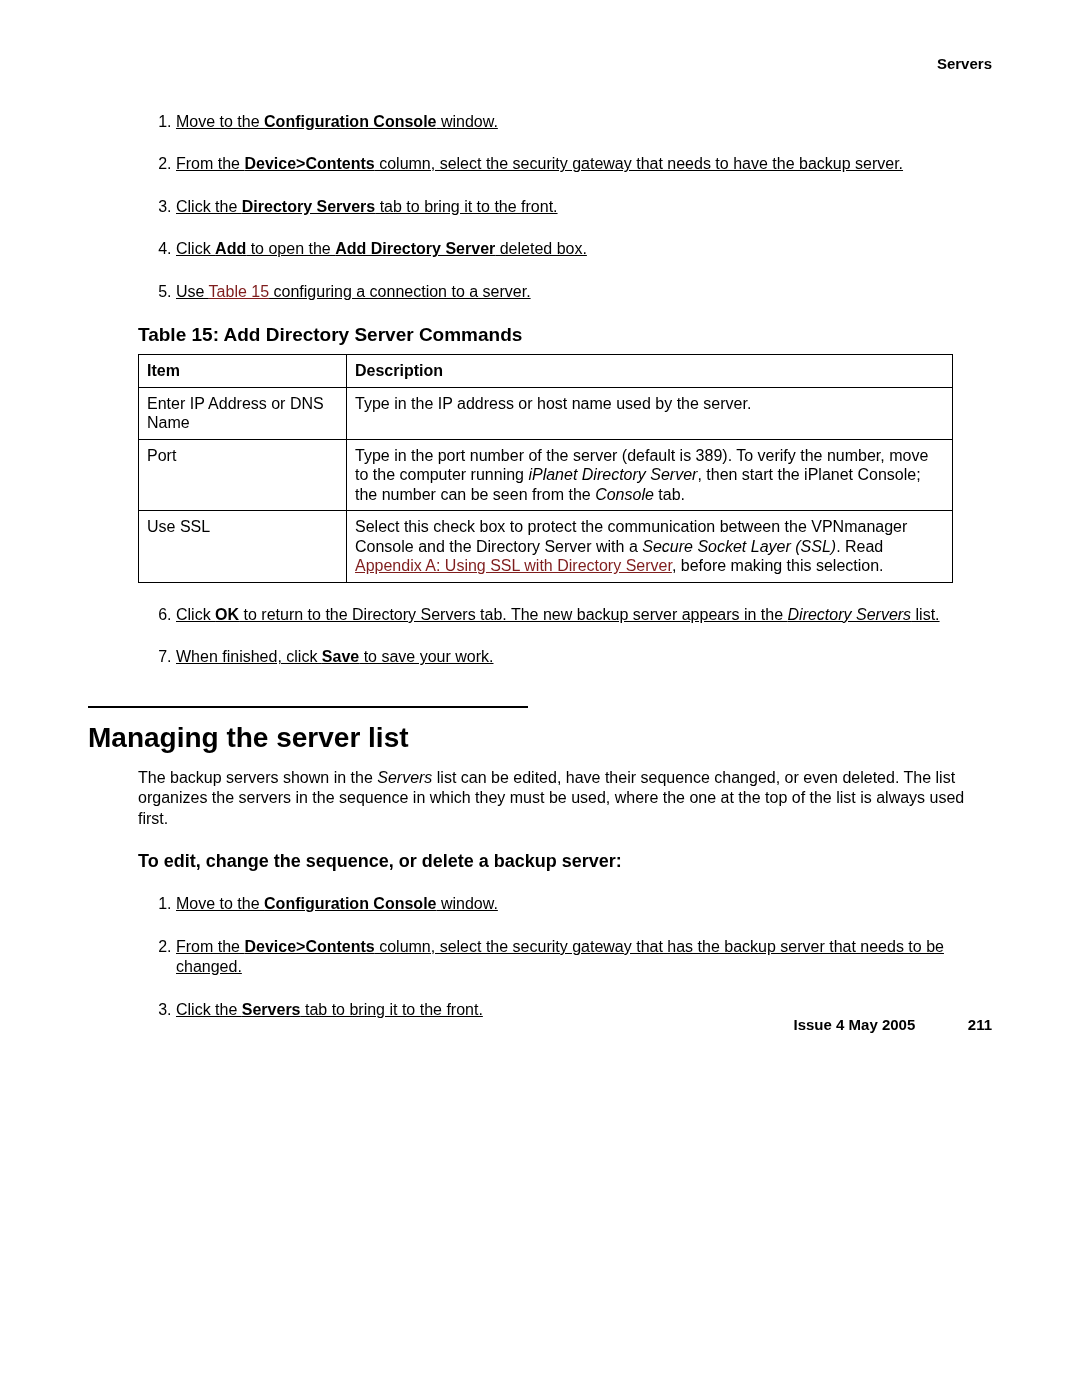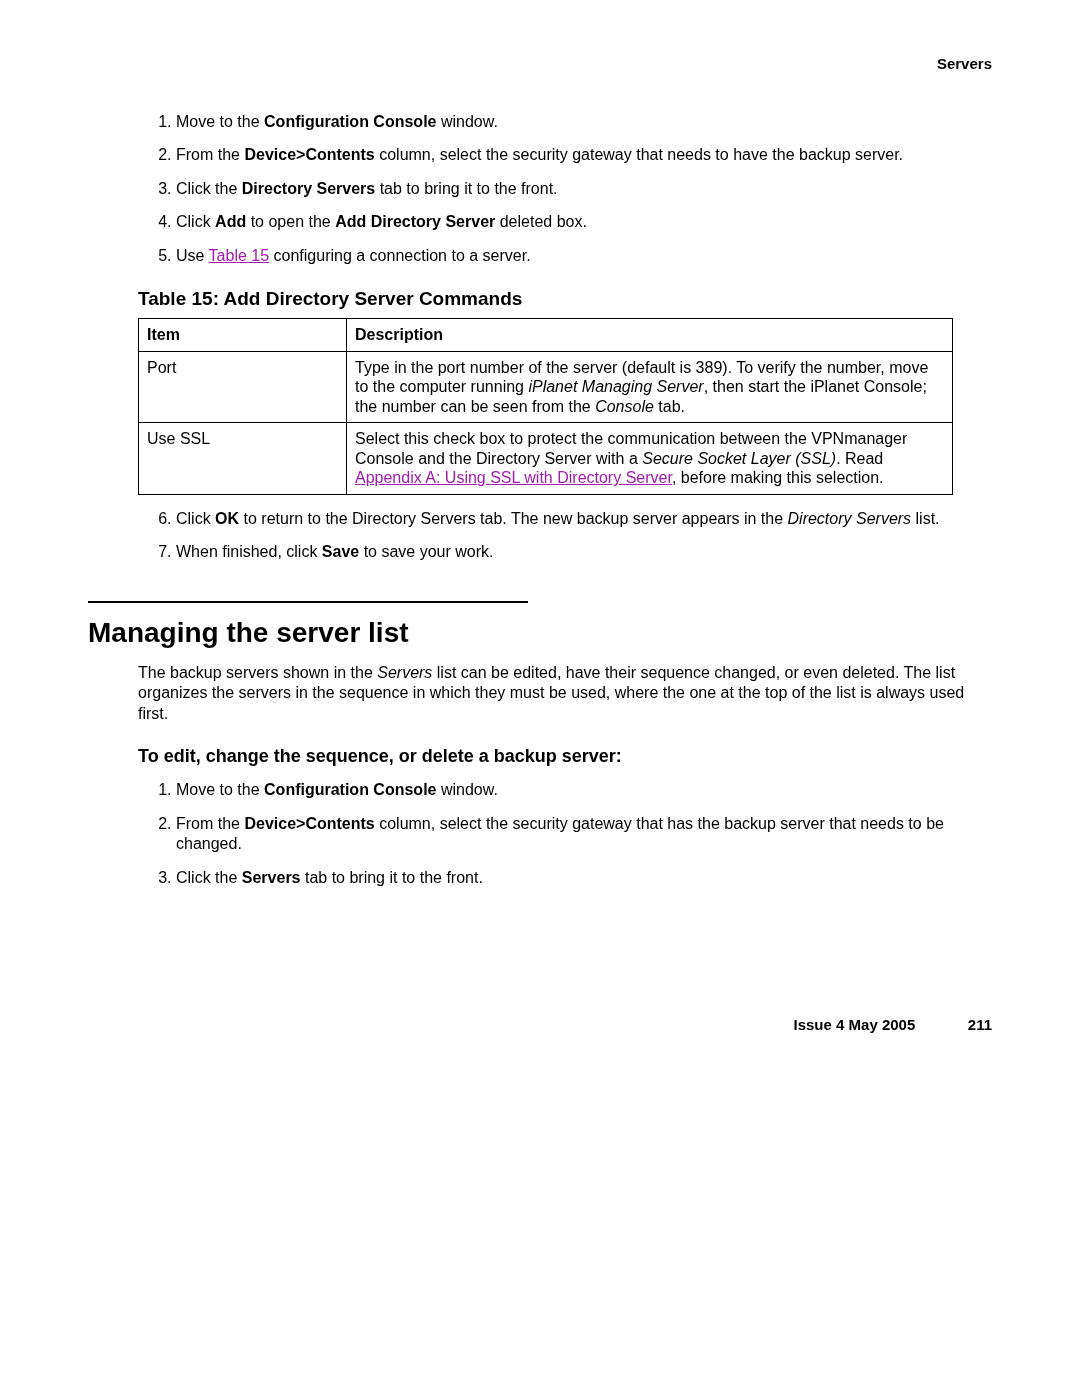--- a/index.html
+++ b/index.html
@@ -26,26 +26,27 @@
   .sect-title {
     font-weight: bold;
     font-size: 18px;
     margin: 0 0 10px 50px;
   }
   ol.steps {
     margin: 0 0 18px 46px;
     padding-left: 42px;
   }
   ol.steps li {
-    margin: 13px 0;
+    margin: 22px 0;
     line-height: 1.28;
+    text-decoration: underline;
   }
   .it { font-style: italic; }
   .b  { font-weight: bold; }
-  a.link { color: #a21caf; text-decoration: underline; }
+  a.link { color: #7f1d1d; text-decoration: underline; }
   .tbl-caption {
     font-weight: bold;
     font-size: 19px;
     margin: 22px 0 8px 50px;
   }
   table.cmds {
     border-collapse: collapse;
     width: 815px;
     margin-left: 50px;
     font-size: 16px;
@@ -114,23 +115,27 @@
     <colgroup>
         <col class="c1">
         <col>
       </colgroup>
     <tbody>
         <tr>
       <th>Item</th>
       <th>Description</th>
     </tr>
     <tr>
+      <td>Enter IP Address or DNS Name</td>
+      <td>Type in the IP address or host name used by the server.</td>
+    </tr>
+    <tr>
       <td>Port</td>
       <td>
-        <span>Type in the port number of the server (default is 389). To verify the number, move to the computer running </span><span class="it">iPlanet Managing Server</span><span>, then start the iPlanet Console; the number can be seen from the </span><span class="it">Console</span><span> tab.</span>
+        <span>Type in the port number of the server (default is 389). To verify the number, move to the computer running </span><span class="it">iPlanet Directory Server</span><span>, then start the iPlanet Console; the number can be seen from the </span><span class="it">Console</span><span> tab.</span>
       </td>
     </tr>
     <tr>
       <td>Use SSL</td>
       <td>
         <span>Select this check box to protect the communication between the VPNmanager Console and the Directory Server with a </span><span class="it">Secure Socket Layer (SSL)</span><span>. Read </span><a href="#" class="link">Appendix A: Using SSL with Directory Server</a><span>, before making this selection.</span>
       </td>
     </tr>
   </tbody>
     </table>

